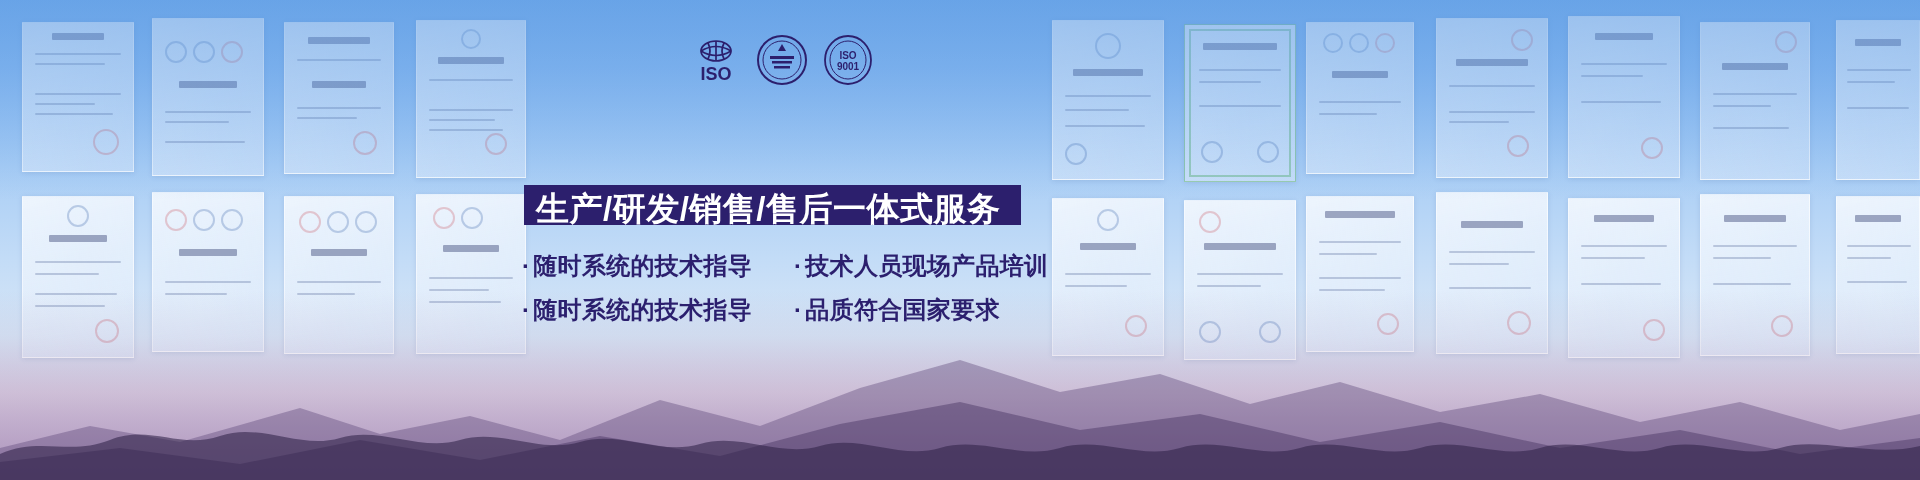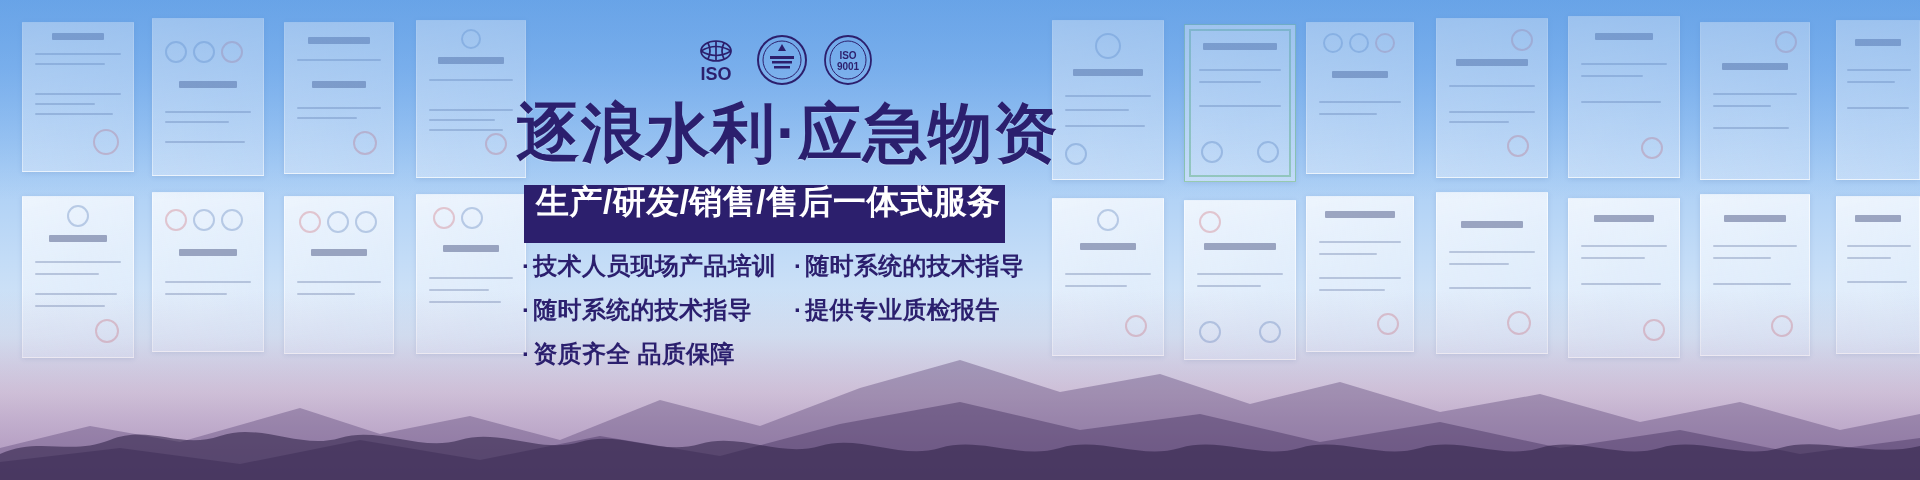--- a/index.html
+++ b/index.html
@@ -99,24 +99,24 @@
     letter-spacing: 1px;
     color: #2b1f6e;
     line-height: 1.05;
     white-space: nowrap;
     text-shadow: 0 1px 0 rgba(255,255,255,.25);
   }
 
   .subbar {
     position: absolute;
     left: 524px; top: 185px;
-    height: 58px;
-    padding: 0 4px 0 12px;
+    height: 40px;
+    padding: 0 20px 0 12px;
     background: #2c1f6d;
-    display: flex; align-items: flex-start;
+    display: flex; align-items: flex-end;
   }
   .subbar .txt {
     color: #ffffff;
     font-size: 33px;
     font-weight: 700;
     letter-spacing: .5px;
     white-space: nowrap;
     line-height: 1;
   }
 
@@ -371,37 +371,33 @@
     </svg>
 
     <svg class="badge" viewBox="0 0 52 52">
       <ellipse cx="26" cy="26" rx="23" ry="24" fill="none" stroke="#2c1f6d" stroke-width="1.8"></ellipse>
       <ellipse cx="26" cy="26" rx="18" ry="19" fill="none" stroke="#2c1f6d" stroke-width="1"></ellipse>
       <text x="26" y="25" text-anchor="middle" font-size="10" font-weight="700" fill="#2c1f6d" font-family="'Liberation Sans',sans-serif">ISO</text>
       <text x="26" y="36" text-anchor="middle" font-size="10" font-weight="700" fill="#2c1f6d" font-family="'Liberation Sans',sans-serif">9001</text>
     </svg>
   </div>
 
-  <div class="title">逐浪水利·应急物资</div>
 
   <div class="subbar">
     <span class="txt">生产/研发/销售/售后一体式服务</span>
   </div>
 
   <div class="features">
     <div class="feat">
+      <span class="dot">·</span><span>随时系统的技术指导</span>
+    </div>
+    <div class="feat">
       <span class="dot">·</span><span>技术人员现场产品培训</span>
     </div>
     <div class="feat">
       <span class="dot">·</span><span>随时系统的技术指导</span>
     </div>
     <div class="feat">
-      <span class="dot">·</span><span>随时系统的技术指导</span>
-    </div>
-    <div class="feat">
-      <span class="dot">·</span><span>提供专业质检报告</span>
-    </div>
-    <div class="feat">
-      <span class="dot">·</span><span>资质齐全 品质保障</span>
+      <span class="dot">·</span><span>品质符合国家要求</span>
     </div>
   </div>
 
 </div>
 
 </body></html>

